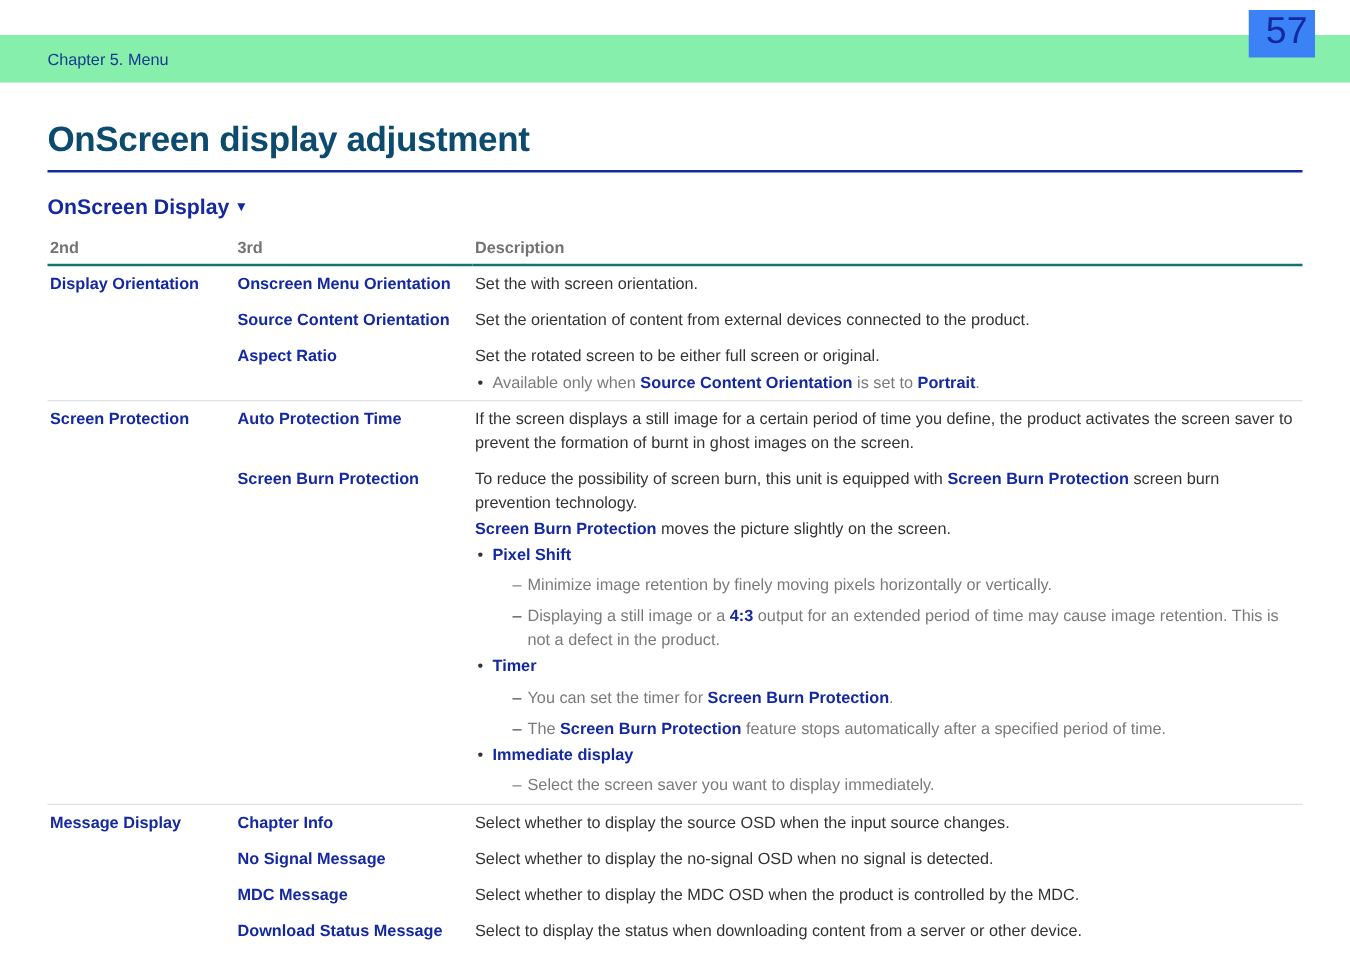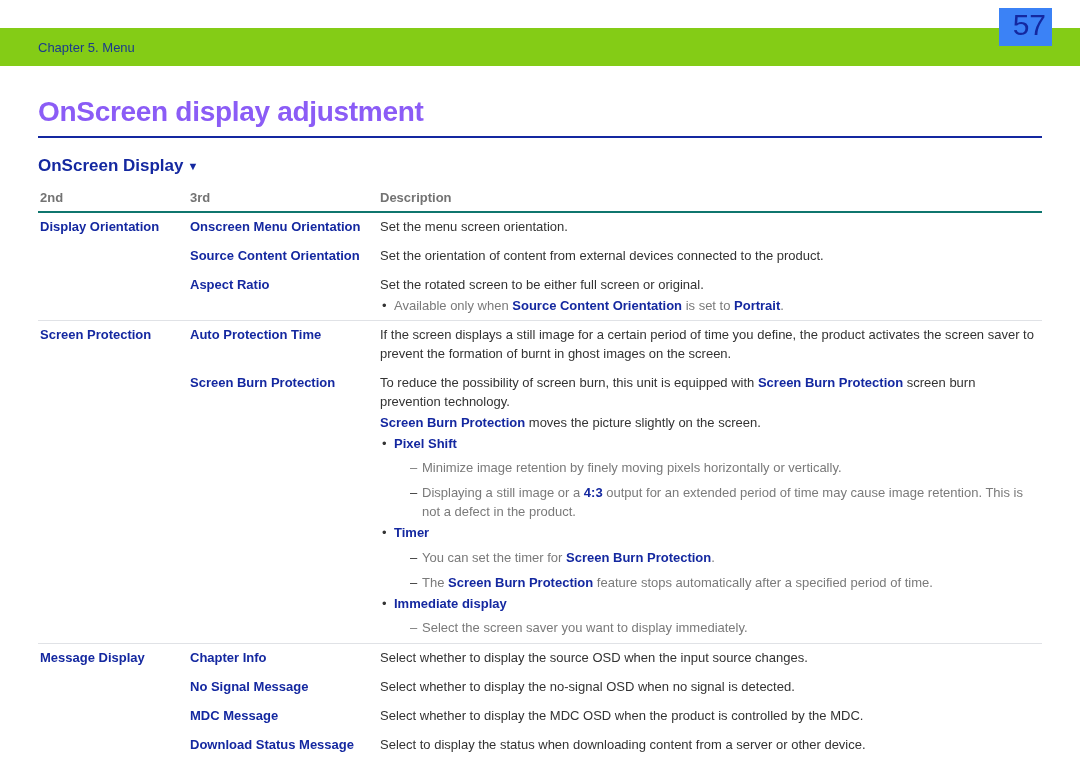--- a/index.html
+++ b/index.html
@@ -10,21 +10,21 @@
     background: #fff;
     width: 1080px;
     height: 763px;
     position: relative;
   }
   .header-band {
     position: absolute;
     top: 28px;
     left: 0; right: 0;
     height: 38px;
-    background: #84cc16;
+    background: #86efac;
     display: flex;
     align-items: center;
     padding: 0 38px;
   }
   .breadcrumb {
     color: #1a3a8e;
     font-size: 13px;
   }
   .page-number {
     position: absolute;
@@ -35,21 +35,21 @@
     font-weight: normal;
     background: #3b82f6;
     padding: 0 6px 4px 14px;
   }
   .content {
     position: absolute;
     top: 96px;
     left: 38px; right: 38px;
   }
   .page-title {
-    color: #8b5cf6;
+    color: #0c4a6e;
     font-size: 28px;
     font-weight: bold;
     padding-bottom: 8px;
     border-bottom: 2px solid #1428a0;
     margin-bottom: 18px;
     letter-spacing: -0.3px;
   }
   .section-title {
     color: #1428a0;
     font-size: 17px;
@@ -120,21 +120,21 @@
         <th class="col2">2nd</th>
         <th class="col3">3rd</th>
         <th>Description</th>
       </tr>
     </thead>
     <tbody>
 
       <tr class="first-data-row">
         <td><span class="link">Display Orientation</span></td>
         <td><span class="link">Onscreen Menu Orientation</span></td>
-        <td><span>Set the menu screen orientation.</span></td>
+        <td><span>Set the with screen orientation.</span></td>
       </tr>
       <tr>
         <td></td>
         <td><span class="link">Source Content Orientation</span></td>
         <td><span>Set the orientation of content from external devices connected to the product.</span></td>
       </tr>
       <tr>
         <td></td>
         <td><span class="link">Aspect Ratio</span></td>
         <td class="desc-block">

